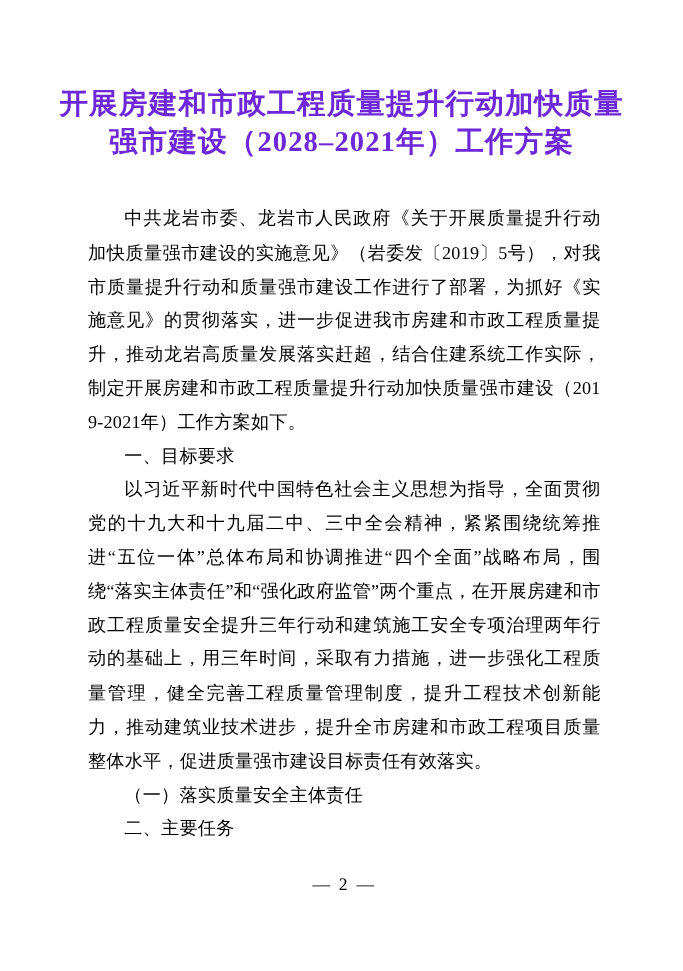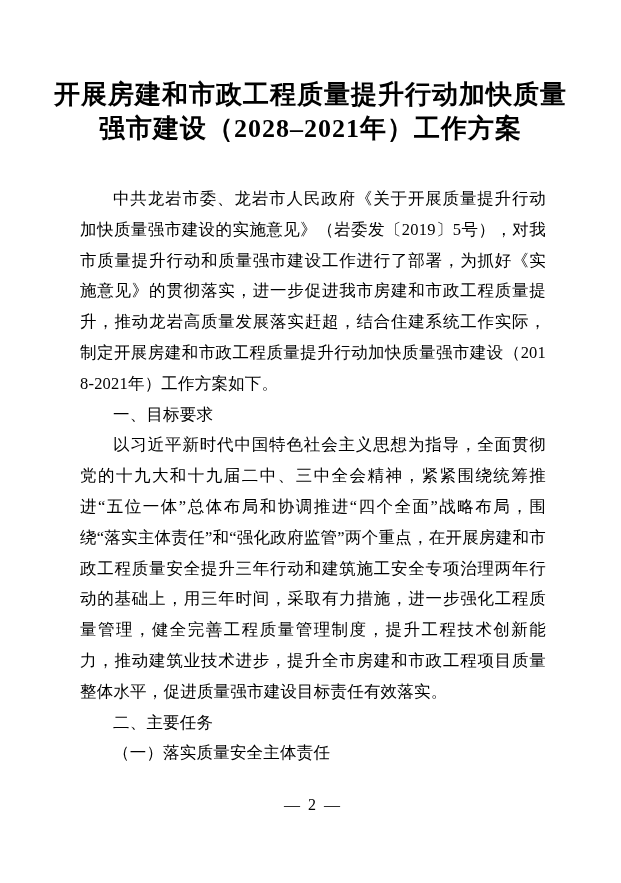--- a/index.html
+++ b/index.html
@@ -17,21 +17,21 @@
     overflow: hidden;
     box-sizing: border-box;
   }
   .doc-title {
     margin-top: 78px;
     text-align: center;
     font-weight: bold;
     font-size: 26px;
     line-height: 34px;
     letter-spacing: 1px;
-    color: #000000;
+    color: #6d28d9;
   }
   .doc-title .t-line {
     display: block;
     white-space: nowrap;
   }
   .content {
     margin-top: 38px;
     margin-left: 80px;
     width: 466px;
     font-size: 16.5px;
@@ -67,26 +67,26 @@
 <body>
 
 <div class="page">
 
   <div class="doc-title">
     <span class="t-line">开展房建和市政工程质量提升行动加快质量</span>
     <span class="t-line">强市建设（2028–2021年）工作方案</span>
   </div>
 
   <div class="content">
-    <p>中共龙岩市委、龙岩市人民政府《关于开展质量提升行动加快质量强市建设的实施意见》（岩委发〔2019〕5号），对我市质量提升行动和质量强市建设工作进行了部署，为抓好《实施意见》的贯彻落实，进一步促进我市房建和市政工程质量提升，推动龙岩高质量发展落实赶超，结合住建系统工作实际，制定开展房建和市政工程质量提升行动加快质量强市建设（2018-2021年）工作方案如下。</p>
+    <p>中共龙岩市委、龙岩市人民政府《关于开展质量提升行动加快质量强市建设的实施意见》（岩委发〔2019〕5号），对我市质量提升行动和质量强市建设工作进行了部署，为抓好《实施意见》的贯彻落实，进一步促进我市房建和市政工程质量提升，推动龙岩高质量发展落实赶超，结合住建系统工作实际，制定开展房建和市政工程质量提升行动加快质量强市建设（2019-2021年）工作方案如下。</p>
 
     <p class="heading">一、目标要求</p>
 
     <p>以习近平新时代中国特色社会主义思想为指导，全面贯彻党的十九大和十九届二中、三中全会精神，紧紧围绕统筹推进“五位一体”总体布局和协调推进“四个全面”战略布局，围绕“落实主体责任”和“强化政府监管”两个重点，在开展房建和市政工程质量安全提升三年行动和建筑施工安全专项治理两年行动的基础上，用三年时间，采取有力措施，进一步强化工程质量管理，健全完善工程质量管理制度，提升工程技术创新能力，推动建筑业技术进步，提升全市房建和市政工程项目质量整体水平，促进质量强市建设目标责任有效落实。</p>
 
+    <p class="heading">（一）落实质量安全主体责任</p>
+
     <p class="heading">二、主要任务</p>
-
-    <p class="heading">（一）落实质量安全主体责任</p>
   </div>
 
   <div class="page-footer">— 2 —</div>
 
 </div>
 
 </body></html>

